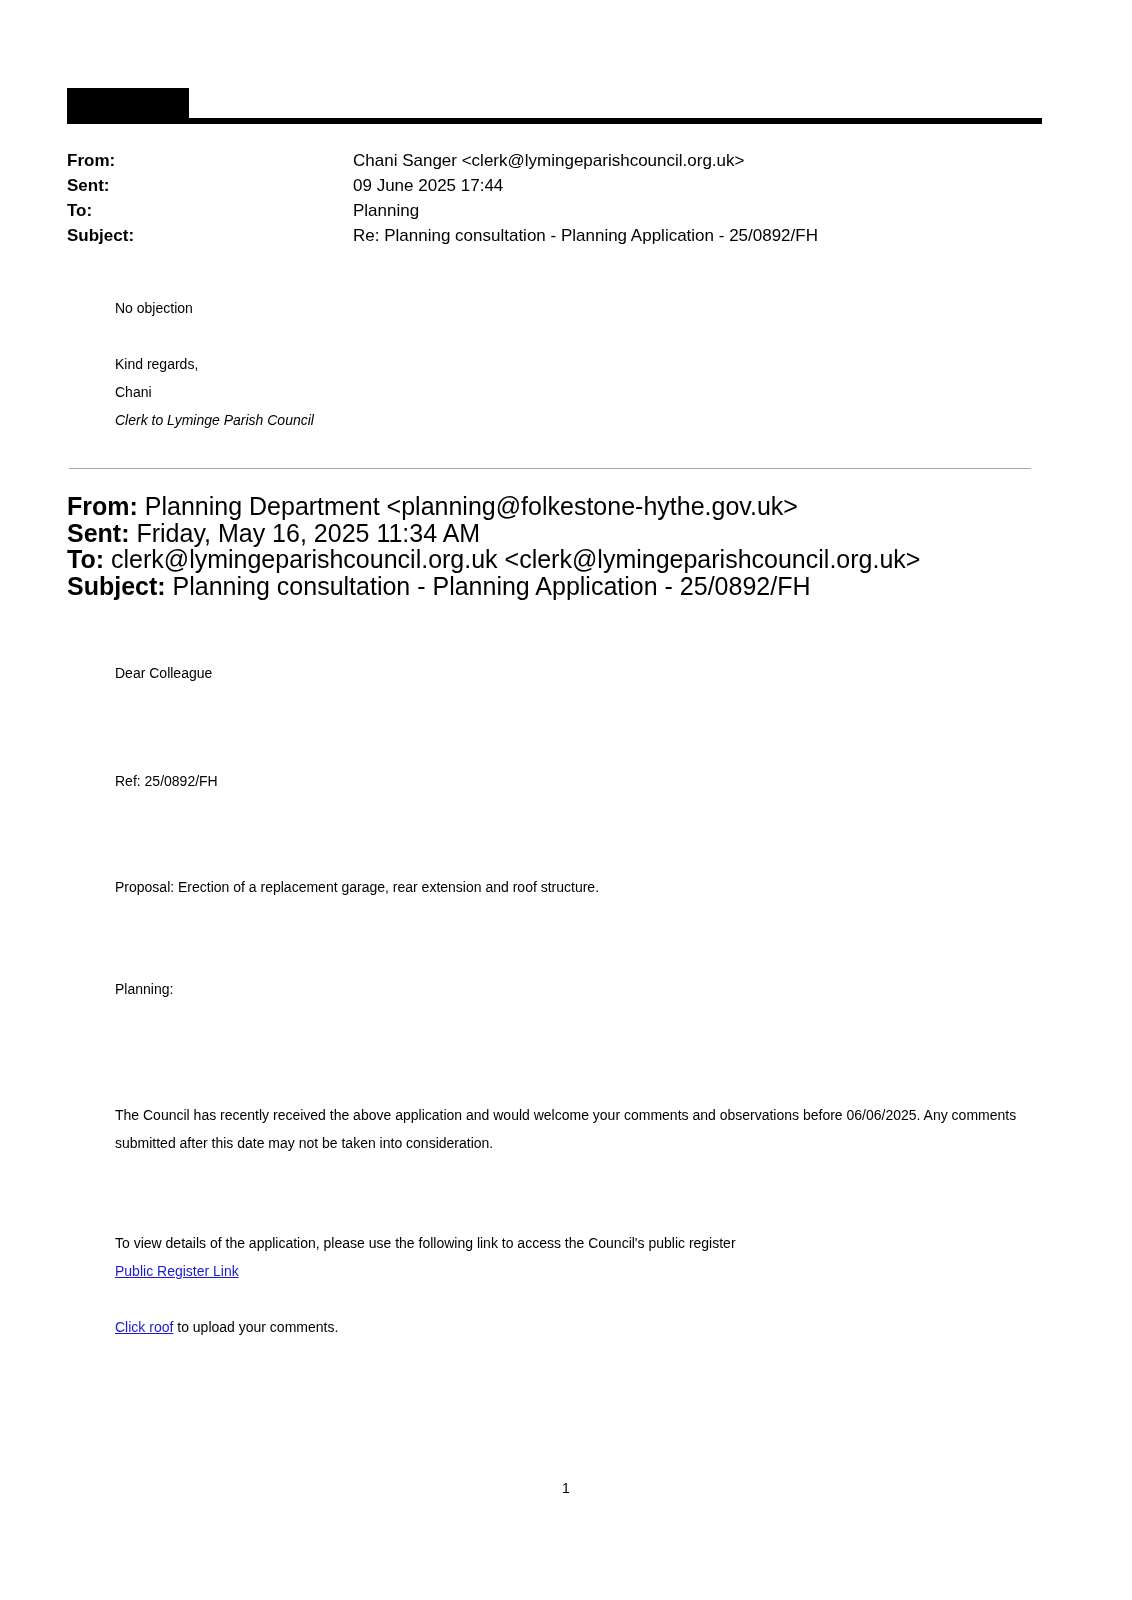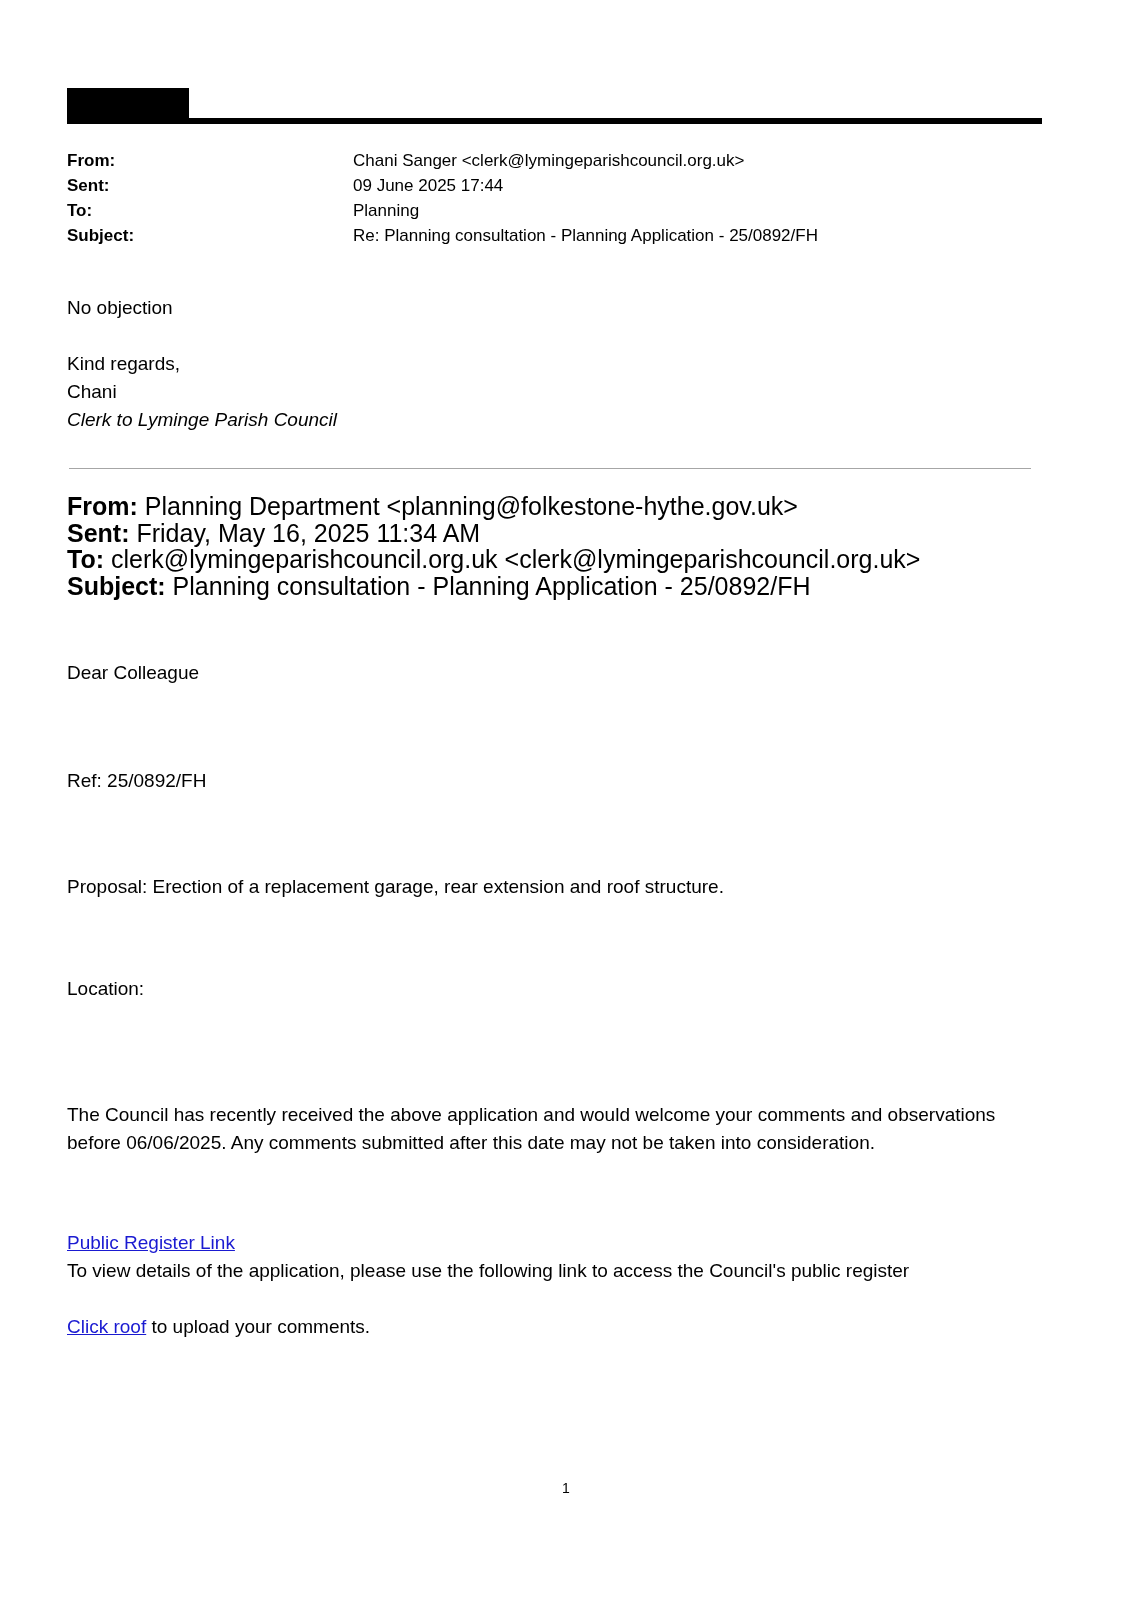--- a/index.html
+++ b/index.html
@@ -66,21 +66,21 @@
     white-space: nowrap;
   }
   .hdr-value {
     font-weight: normal;
     white-space: nowrap;
   }
   .spacer-28 { height: 28px; }
   .spacer-46 { height: 46px; }
   .spacer-60 { height: 60px; }
 
-  .para { font-size: 19px; line-height: 28px; }
+  .para { font-size: 14px; line-height: 28px; margin-left: 48px; }
   .italic { font-style: italic; }
 
   .divider {
     margin: 34px 0 24px 2px;
     width: 962px;
     height: 1px;
     background: #a6a6a6;
   }
   .quoted-hdr {
     font-size: 25px;
@@ -174,35 +174,35 @@
     <div style="height:80px"></div>
 
     <div class="para bold">Ref: 25/0892/FH</div>
 
     <div style="height:78px"></div>
 
     <div class="para bold">Proposal: Erection of a replacement garage, rear extension and roof structure.</div>
 
     <div style="height:74px"></div>
 
-    <div class="para bold">Location:</div>
+    <div class="para bold">Planning:</div>
 
     <div class="spacer-28"></div>
 
 
     <div style="height:70px"></div>
 
     <div class="para">The Council has recently received the above application and would welcome your comments and observations before 06/06/2025. Any comments submitted after this date may not be taken into consideration.</div>
 
     <div style="height:72px"></div>
 
+    <div class="para">To view details of the application, please use the following link to access the Council's public register</div>
     <div class="para">
       <span class="link">Public Register Link</span>
     </div>
-    <div class="para">To view details of the application, please use the following link to access the Council's public register</div>
 
     <div class="spacer-28"></div>
 
     <div class="para">
       <span class="link">Click roof</span><span> to upload your comments.</span>
     </div>
 
   </div>
 
   <div class="footer-page">1</div>

